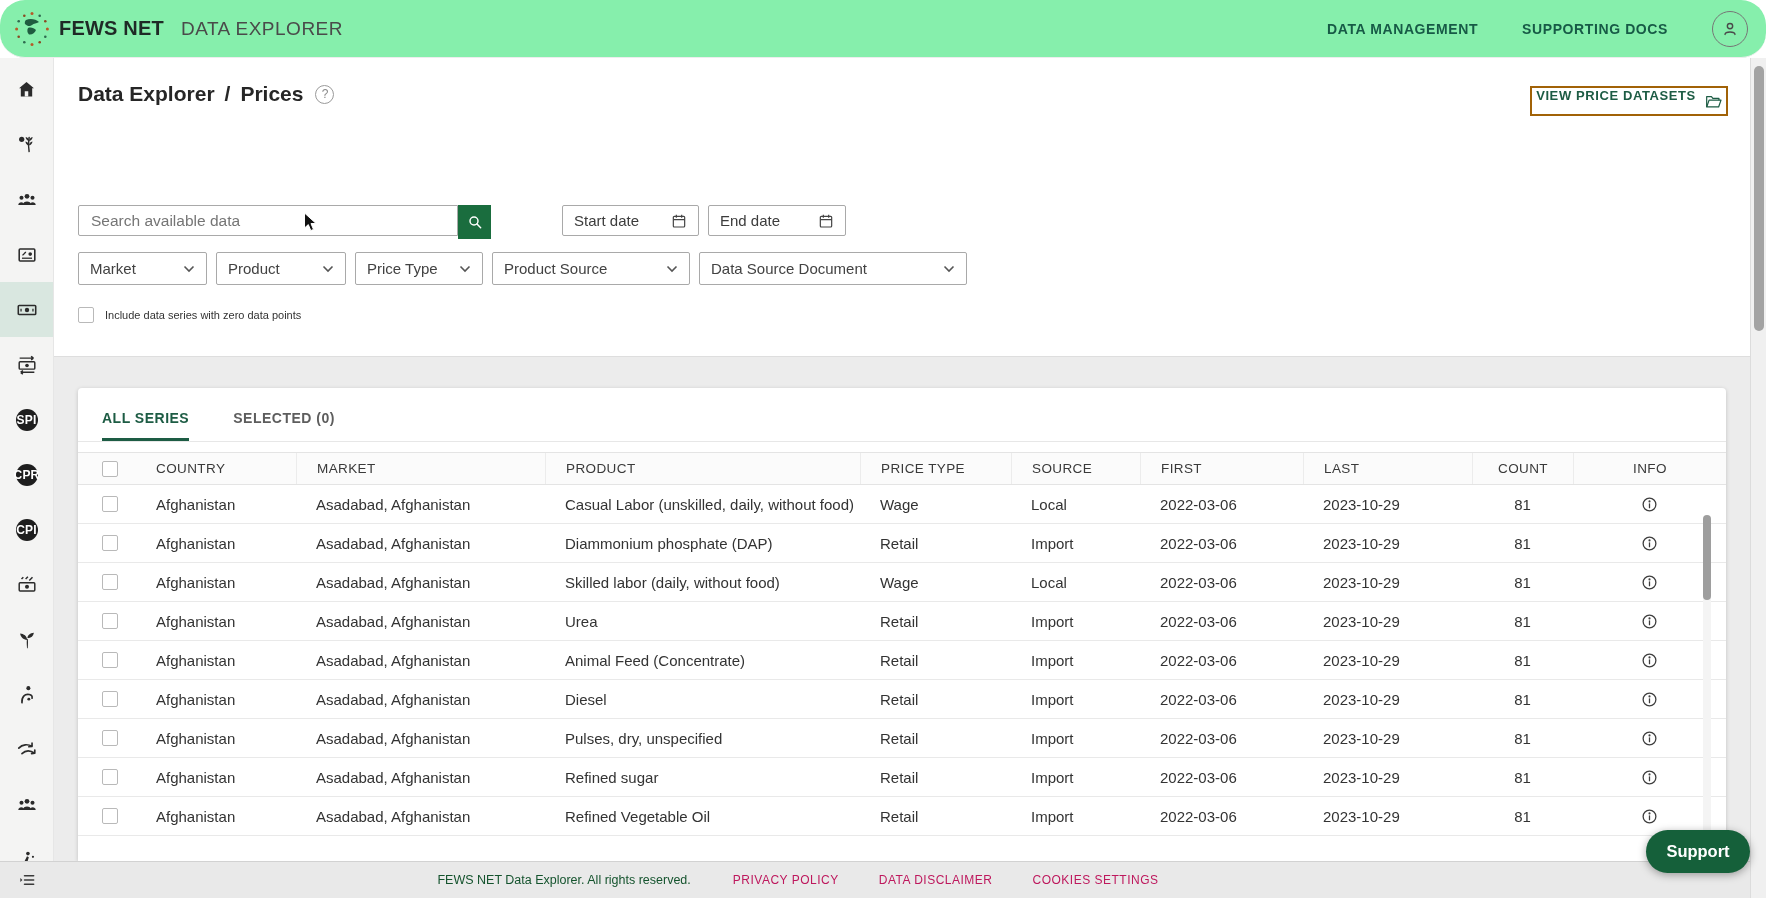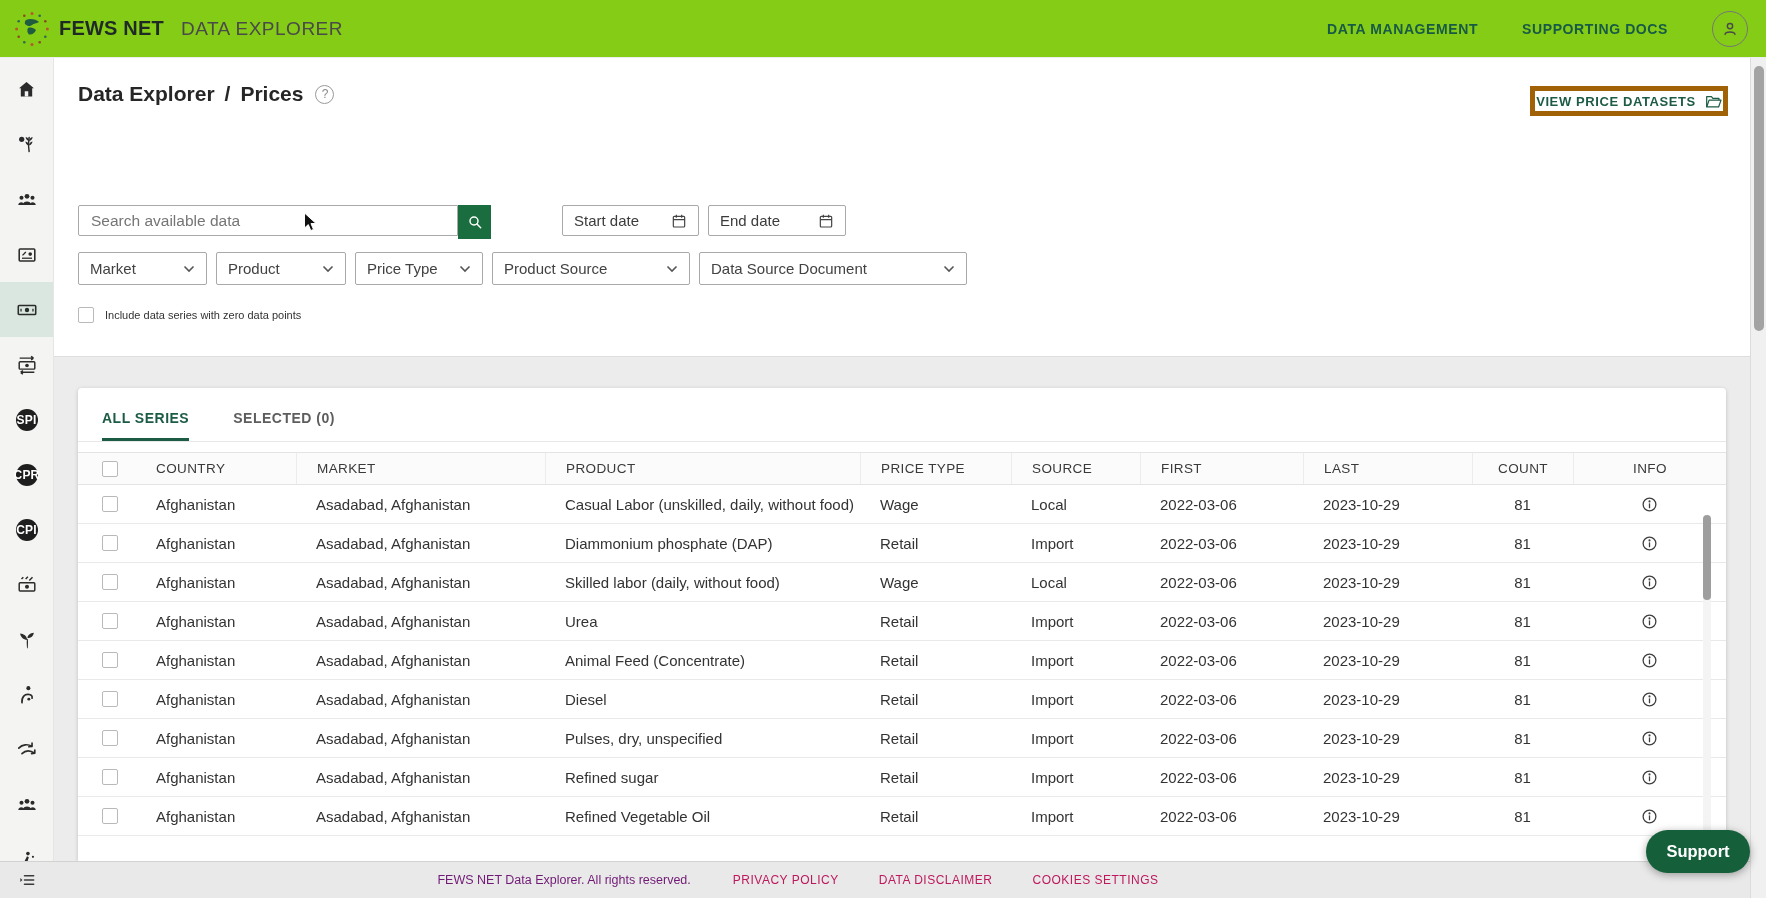--- a/index.html
+++ b/index.html
@@ -1,20 +1,20 @@
 <!DOCTYPE html>
 <html><head>
 <meta charset="utf-8">
 <style>
   * { margin:0; padding:0; box-sizing:border-box; }
   html,body { width:1766px; height:898px; }
   body { position:relative; overflow:hidden; background:#fff; font-family:"Liberation Sans",sans-serif; color:#333; }
 
   
-  .header { position:absolute; top:0; left:0; right:0; height:58px; background:#84cc16; border-bottom:1px solid #ededed; display:flex; align-items:center; z-index:30; }
+  .header { position:absolute; top:0; left:0; right:0; height:58px; background:#86efac; border-bottom:1px solid #ededed; display:flex; align-items:center; z-index:30;border-radius:25px; }
   .brand-wrap { display:flex; align-items:center; padding-left:14px; gap:9px; }
   .brand { font-size:20px; font-weight:bold; color:#1f2a26; letter-spacing:.2px; }
   .app-title { font-size:19px; color:#4a4a4a; margin-left:8px; letter-spacing:.5px; }
   .header-spacer { flex:1; }
   .top-nav { display:flex; align-items:center; gap:44px; padding-right:18px; }
   .nav-link { font-size:14px; font-weight:bold; color:#175a46; letter-spacing:.6px; cursor:pointer; }
   .avatar { width:36px; height:36px; border:1px solid #767676; border-radius:50%; display:flex; align-items:center; justify-content:center; cursor:pointer; }
 
   
   .sidebar { position:absolute; top:58px; left:0; width:54px; bottom:0; background:#f4f4f3; border-right:1px solid #e6e6e6; z-index:10; }
@@ -24,21 +24,21 @@
   .side-icon { display:flex; align-items:center; justify-content:center; }
   .side-icon.badge { width:22px; height:22px; border-radius:50%; background:#1e1e1e; color:#fff; font-size:12px; font-weight:bold; letter-spacing:.2px; }
   .collapse-btn { position:absolute; left:0; top:863px; width:54px; height:33px; display:flex; align-items:center; justify-content:center; z-index:26; cursor:pointer; }
 
   
   .main { position:absolute; left:54px; top:58px; right:0; bottom:0; }
   .gray-zone { position:absolute; left:0; top:298px; right:0; bottom:0; background:#ececec; border-top:1px solid #dedede; }
 
   .breadcrumb { position:absolute; left:24px; top:24px; font-size:21px; font-weight:bold; color:#262626; display:flex; align-items:center; gap:10px; }
   .help-icon { width:19px; height:19px; border:1px solid #9a9a9a; border-radius:50%; color:#8a8a8a; font-size:12px; font-weight:normal; display:flex; align-items:center; justify-content:center; cursor:pointer; margin-left:2px; }
-  .view-btn { position:absolute; left:1476px; top:28px; width:198px; height:30px; background:#fff; border:5px solid #a16207; color:#1d5c44; font-size:13px; font-weight:bold; letter-spacing:.6px; display:flex; align-items:center; justify-content:center; gap:9px; cursor:pointer; }
+  .view-btn { position:absolute; left:1476px; top:28px; width:198px; height:30px; background:#fff; border:2px solid #a16207; color:#1d5c44; font-size:13px; font-weight:bold; letter-spacing:.6px; display:flex; justify-content:center; gap:9px; cursor:pointer; }
   .description { position:absolute; left:24px; top:64px; width:930px; font-size:17.5px; line-height:1.42; color:#3f3f3f; }
 
   .search-input { position:absolute; left:24px; top:147px; width:380px; height:31px; border:1px solid #a9a9a9; border-radius:2px 0 0 2px; padding:0 12px; font-size:15.5px; color:#333; font-family:"Liberation Sans",sans-serif; outline:none; }
   .search-input::placeholder { color:#757575; }
   .search-btn { position:absolute; left:404px; top:147px; width:33px; height:34px; background:#1a6d3e; border:none; display:flex; align-items:center; justify-content:center; cursor:pointer; }
   .date-box { position:absolute; top:147px; height:31px; border:1px solid #a9a9a9; border-radius:2px; background:#fff; display:flex; align-items:center; justify-content:space-between; padding:0 11px; cursor:pointer; }
   .date-box span { font-size:15px; color:#3c3c3c; }
   .date-start { left:508px; width:137px; }
   .date-end { left:654px; width:138px; }
 
@@ -64,21 +64,21 @@
   .th.center, .td.center { justify-content:center; padding-left:0; display:flex; align-items:center; }
   .tr { height:39px; border-bottom:1px solid #e9e9e9; }
   .td { font-size:15px; color:#333; padding-left:20px; white-space:nowrap; overflow:hidden; }
   .cb-cell { padding-left:24px; display:flex; align-items:center; }
   .tbl-track { position:absolute; right:15px; top:160px; bottom:0; width:8px; background:#f4f4f4; border-radius:4px; }
   .tbl-thumb { position:absolute; right:15px; top:127px; width:8px; height:85px; background:#9e9e9e; border-radius:4px; }
 
   
   .footer { position:absolute; left:0; right:0; top:861px; height:37px; background:#e9e9e9; border-top:1px solid #d2d2d2; display:flex; align-items:center; justify-content:center; z-index:20; }
   .footer-inner { display:flex; align-items:center; gap:42px; margin-right:170px; }
-  .copyright { font-size:12.5px; color:#701a75; }
+  .copyright { font-size:12.5px; color:#14532d; }
   .footer-links { display:flex; gap:40px; }
   .footer-link { font-size:12px; color:#be185d; letter-spacing:.5px; cursor:pointer; }
 
   .support-btn { position:absolute; right:16px; bottom:25px; width:104px; height:43px; border-radius:22px; background:#15603a; color:#fff; font-size:16.5px; font-weight:bold; border:none; display:flex; align-items:center; justify-content:center; box-shadow:0 2px 8px rgba(0,0,0,.35); cursor:pointer; z-index:50; font-family:"Liberation Sans",sans-serif; }
 
   
   .page-scroll { position:absolute; right:0; top:58px; bottom:0; width:16px; background:#f0f0f0; border-left:1px solid #dcdcdc; z-index:40; }
   .page-thumb { position:absolute; left:3px; top:8px; width:10px; height:265px; background:#a3a3a3; border-radius:5px; }
 
   .cursor { position:absolute; left:303px; top:212px; z-index:60; pointer-events:none; }

